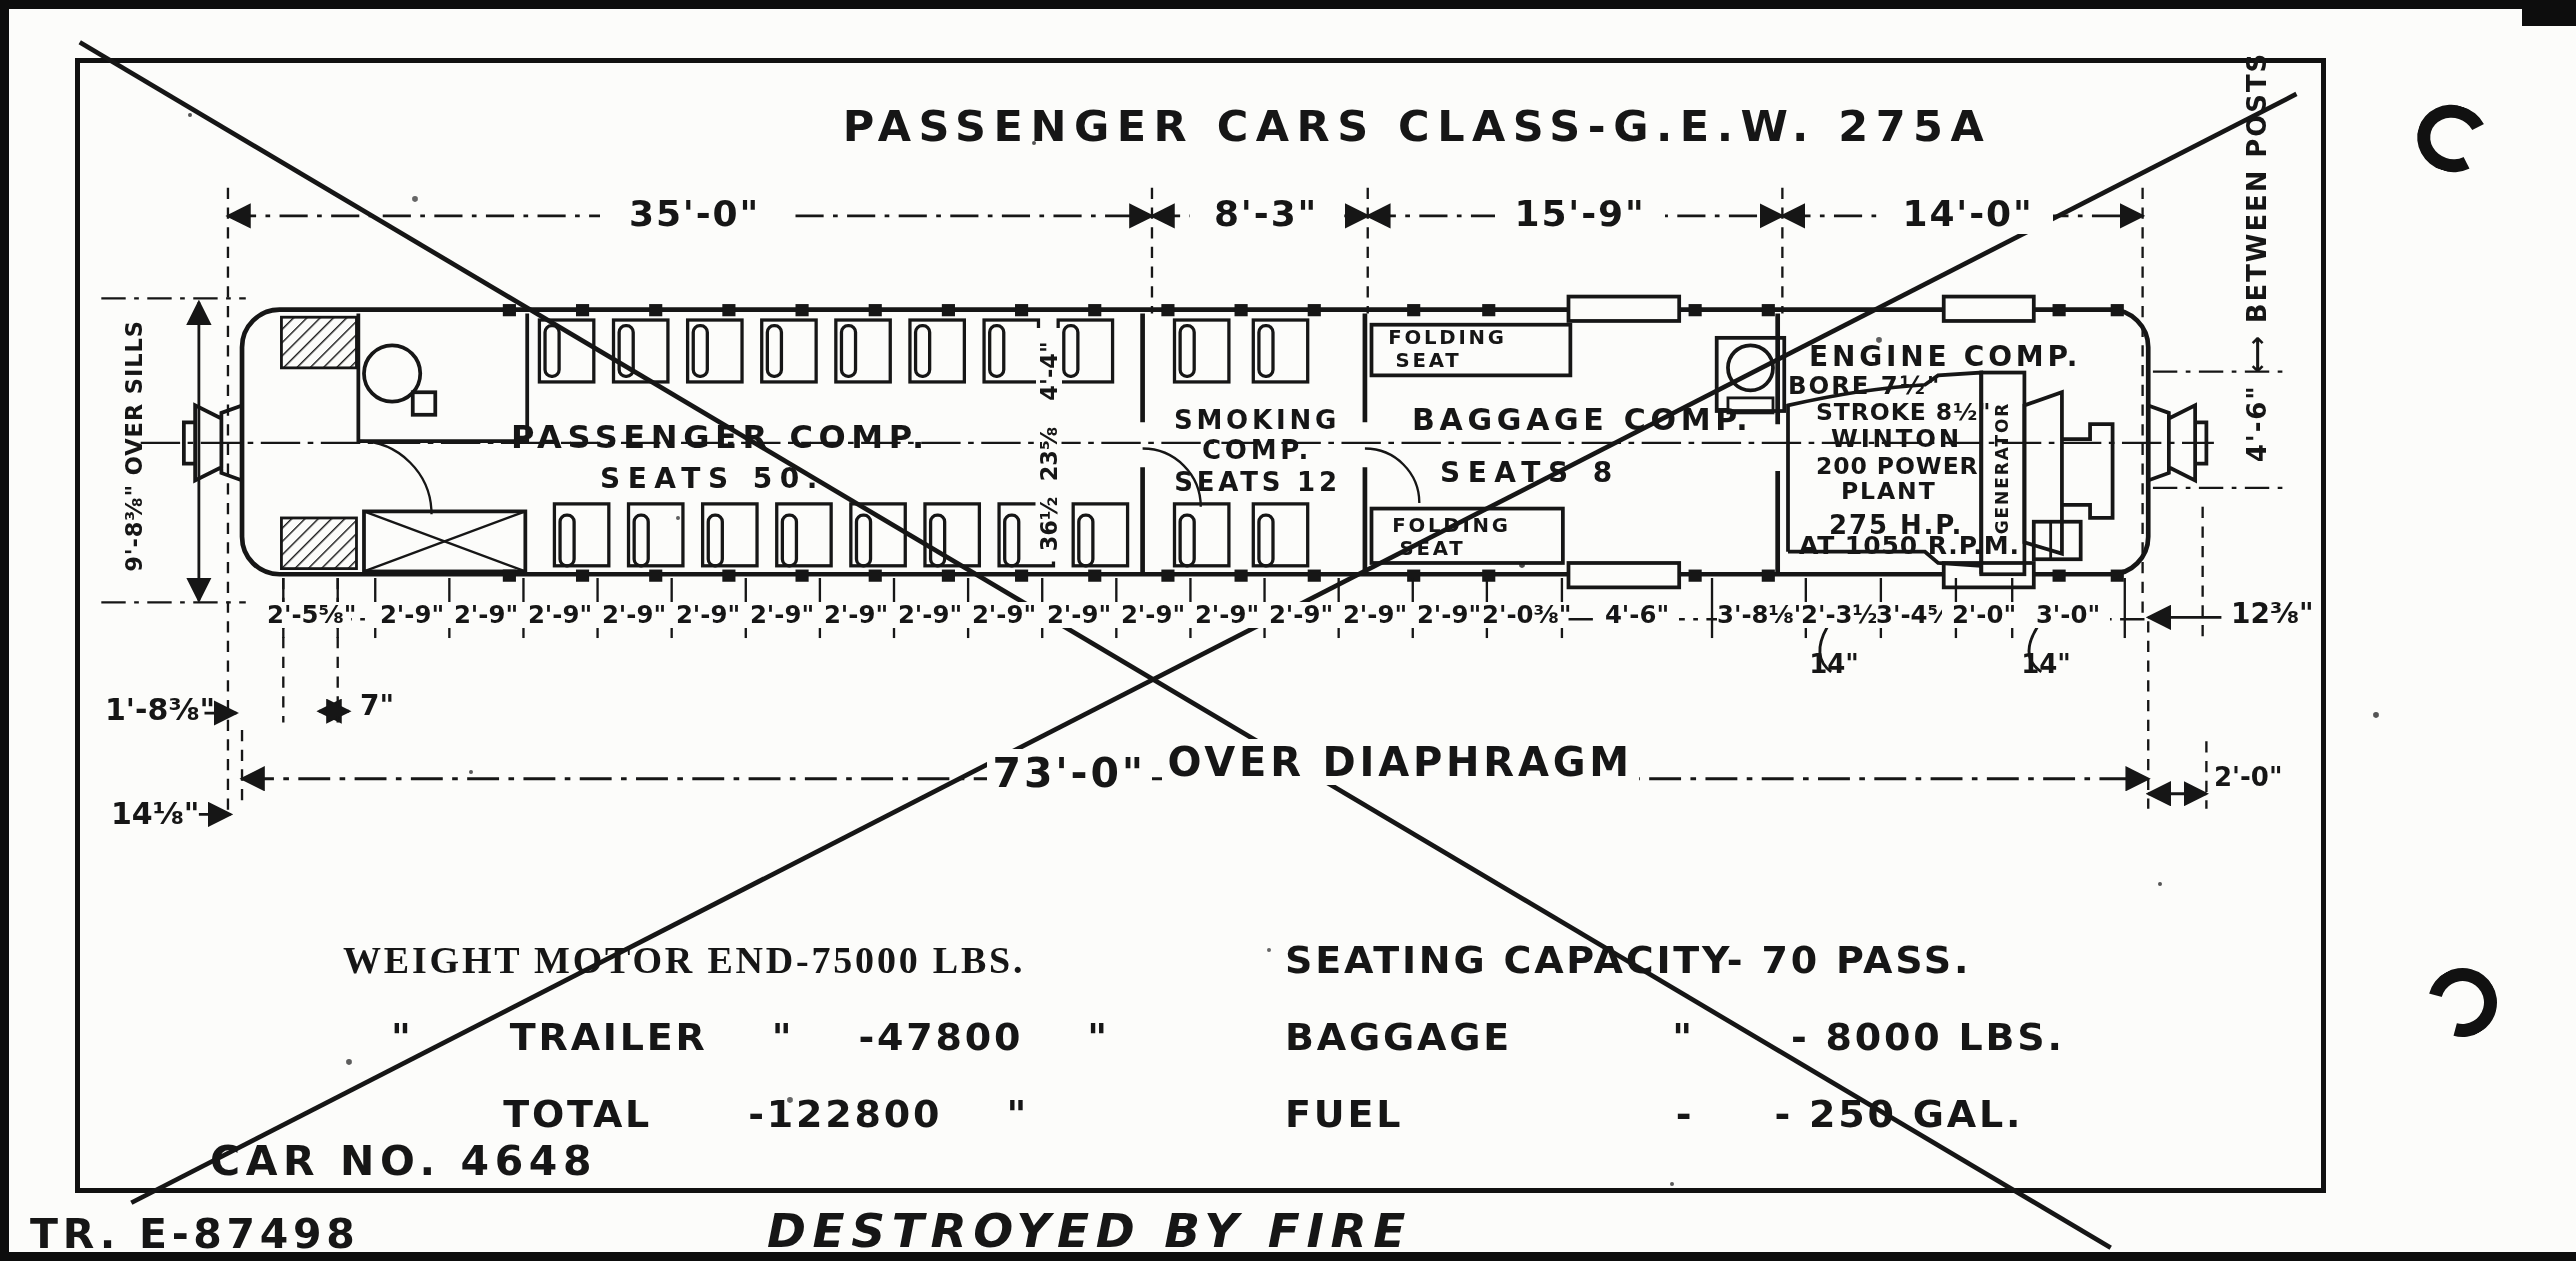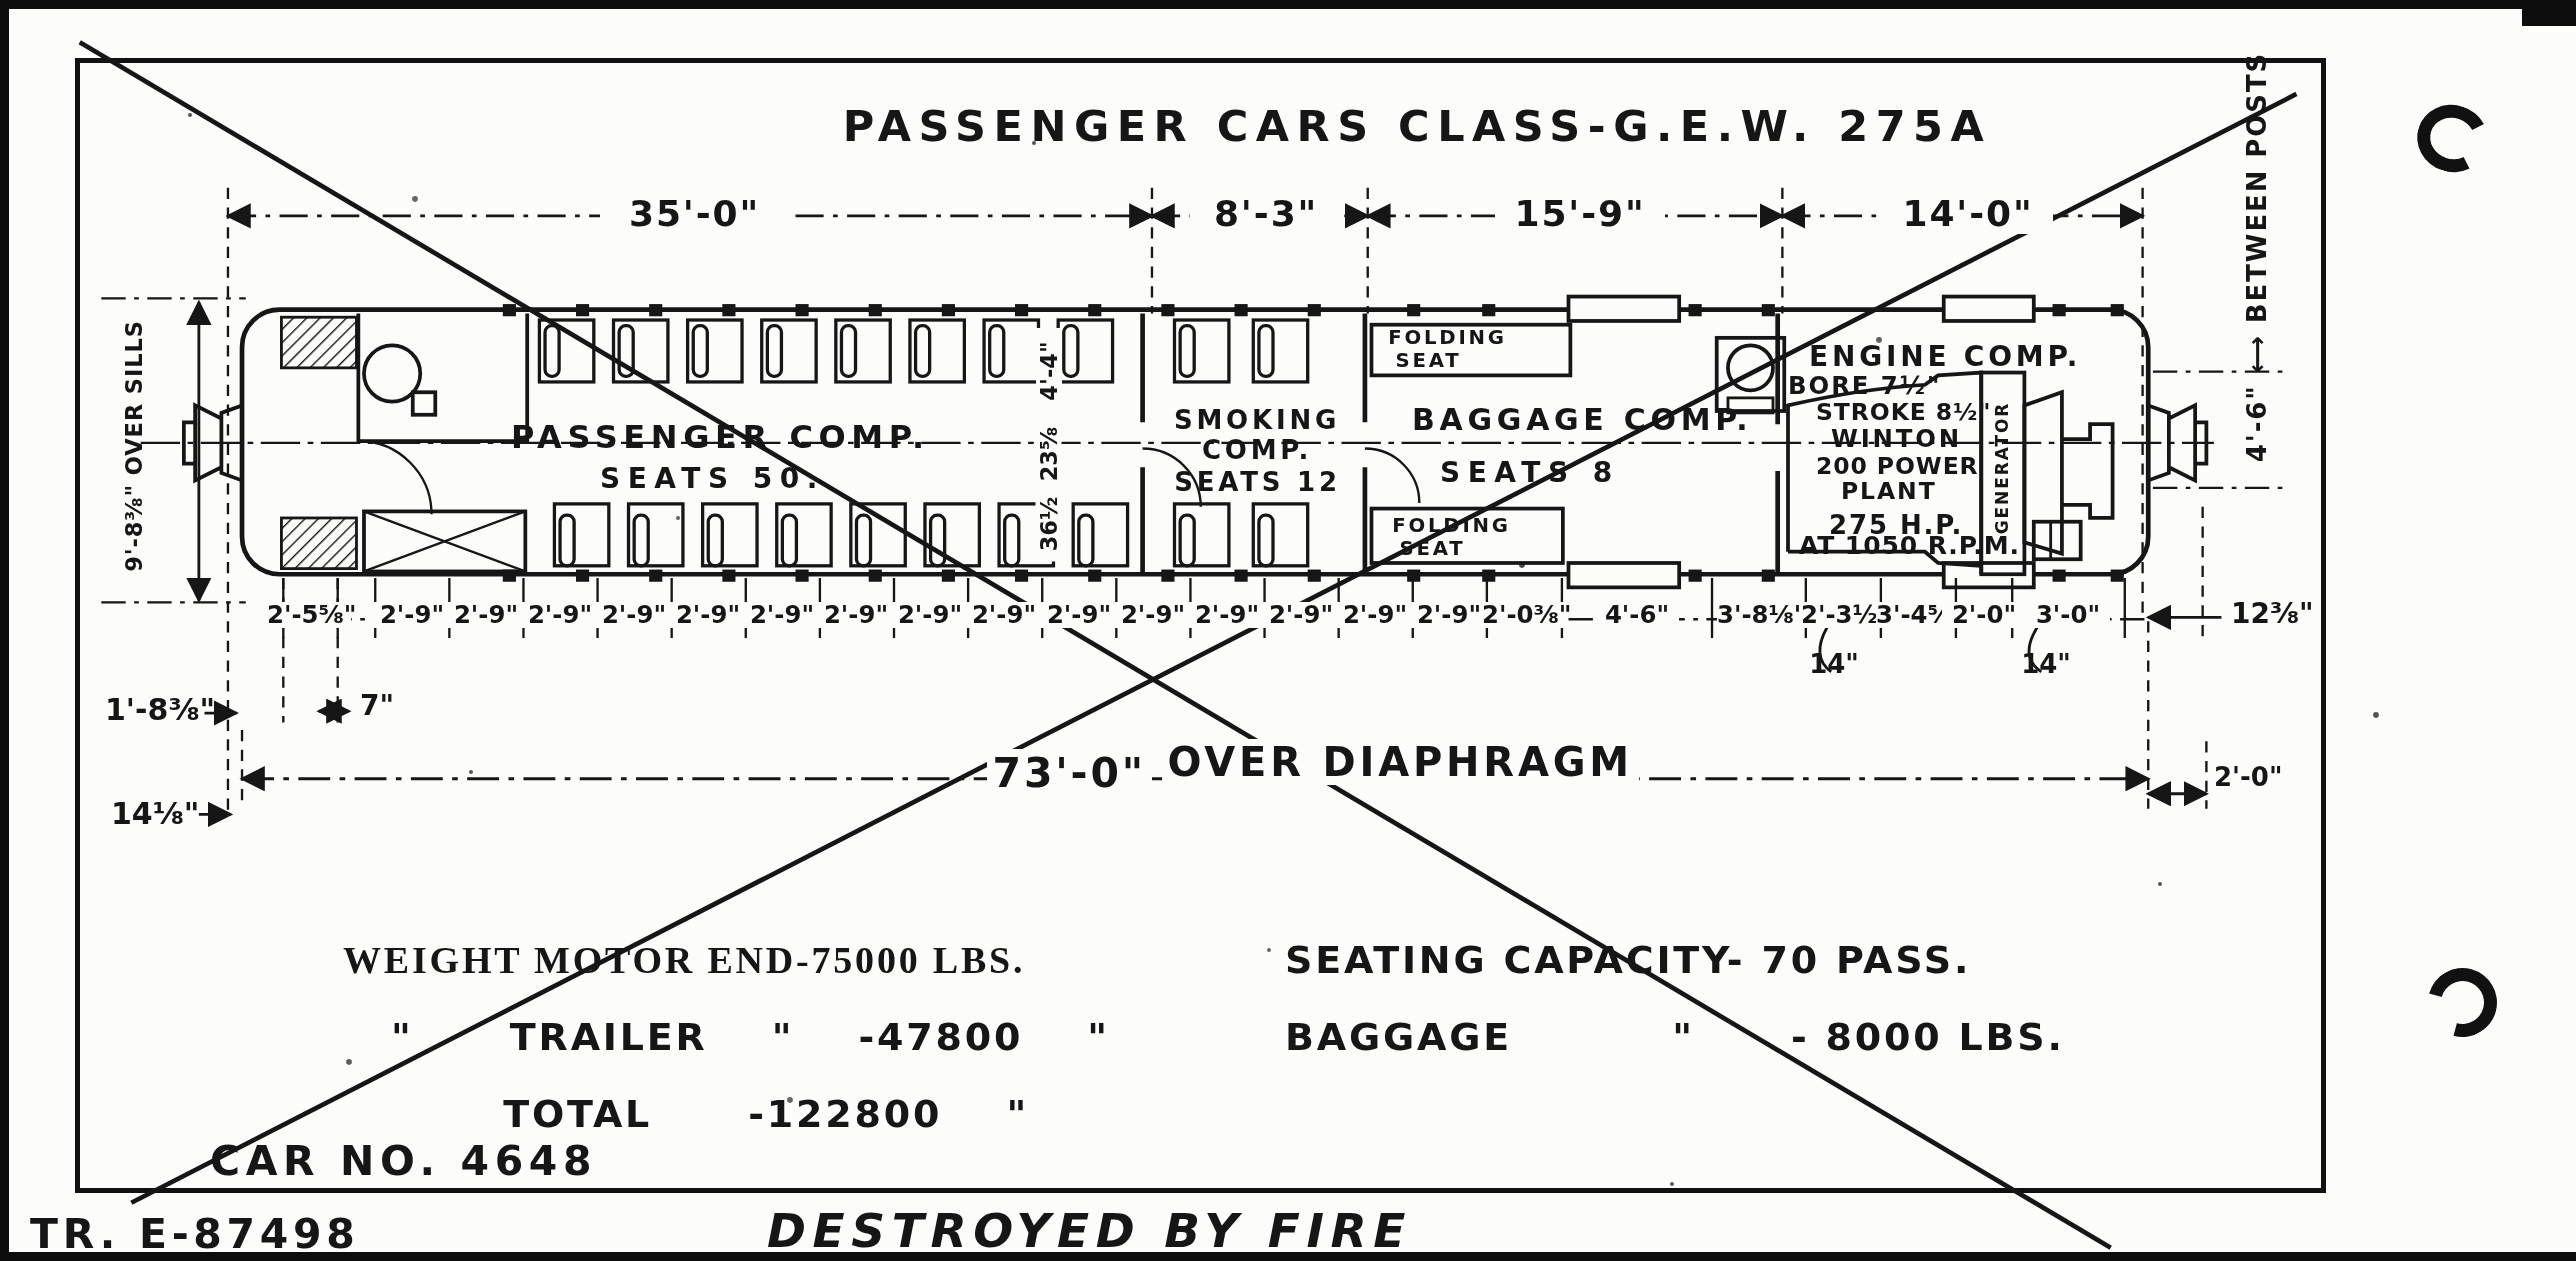--- a/index.html
+++ b/index.html
@@ -301,20 +301,21 @@
 
 <div class="hl bgw" style="left:987px;top:749px;font-size:41px;letter-spacing:2.8px;">73'-0"</div>
 <div class="hl bgw" style="left:1156px;top:739px;font-size:40px;letter-spacing:3.8px;margin-left:6px;">OVER DIAPHRAGM</div>
 
 <div class="hl" style="left:343px;top:938px;font-size:38px;letter-spacing:2.8px;font-family:Liberation Serif, serif;">WEIGHT MOTOR END-75000 LBS.</div>
 <div class="hl" style="left:343px;top:1015px;font-size:38px;letter-spacing:2.8px;">   "      TRAILER    "    -47800    "</div>
 <div class="hl" style="left:343px;top:1092px;font-size:38px;letter-spacing:2.8px;">          TOTAL      -122800    "</div>
 
 <div class="hl" style="left:1285px;top:938px;font-size:38px;letter-spacing:2.8px;">SEATING CAPACITY- 70 PASS.</div>
 <div class="hl" style="left:1285px;top:1015px;font-size:38px;letter-spacing:2.8px;">BAGGAGE          "      - 8000 LBS.</div>
+<div class="hl" style="left:1285px;top:1092px;font-size:38px;letter-spacing:2.8px;">FUEL                 -     - 250 GAL.</div>
 
 <div class="hl" style="left:210px;top:1137px;font-size:41px;letter-spacing:5.6px;">CAR NO. 4648</div>
 
 <div class="hl" style="left:30px;top:1210px;font-size:41px;letter-spacing:4.7px;">TR. E-87498</div>
 <div class="hl" style="left:767px;top:1203px;font-size:47px;letter-spacing:6.6px;font-style:italic;font-weight:bold;">DESTROYED BY FIRE</div>
 
 <div class="chain-label" style="left: 267px;">2'-5⅝"</div>
     <div class="chain-label" style="left: 370px;">2'-9"</div>
     <div class="chain-label" style="left: 444px;">2'-9"</div>
     <div class="chain-label" style="left: 518px;">2'-9"</div>

